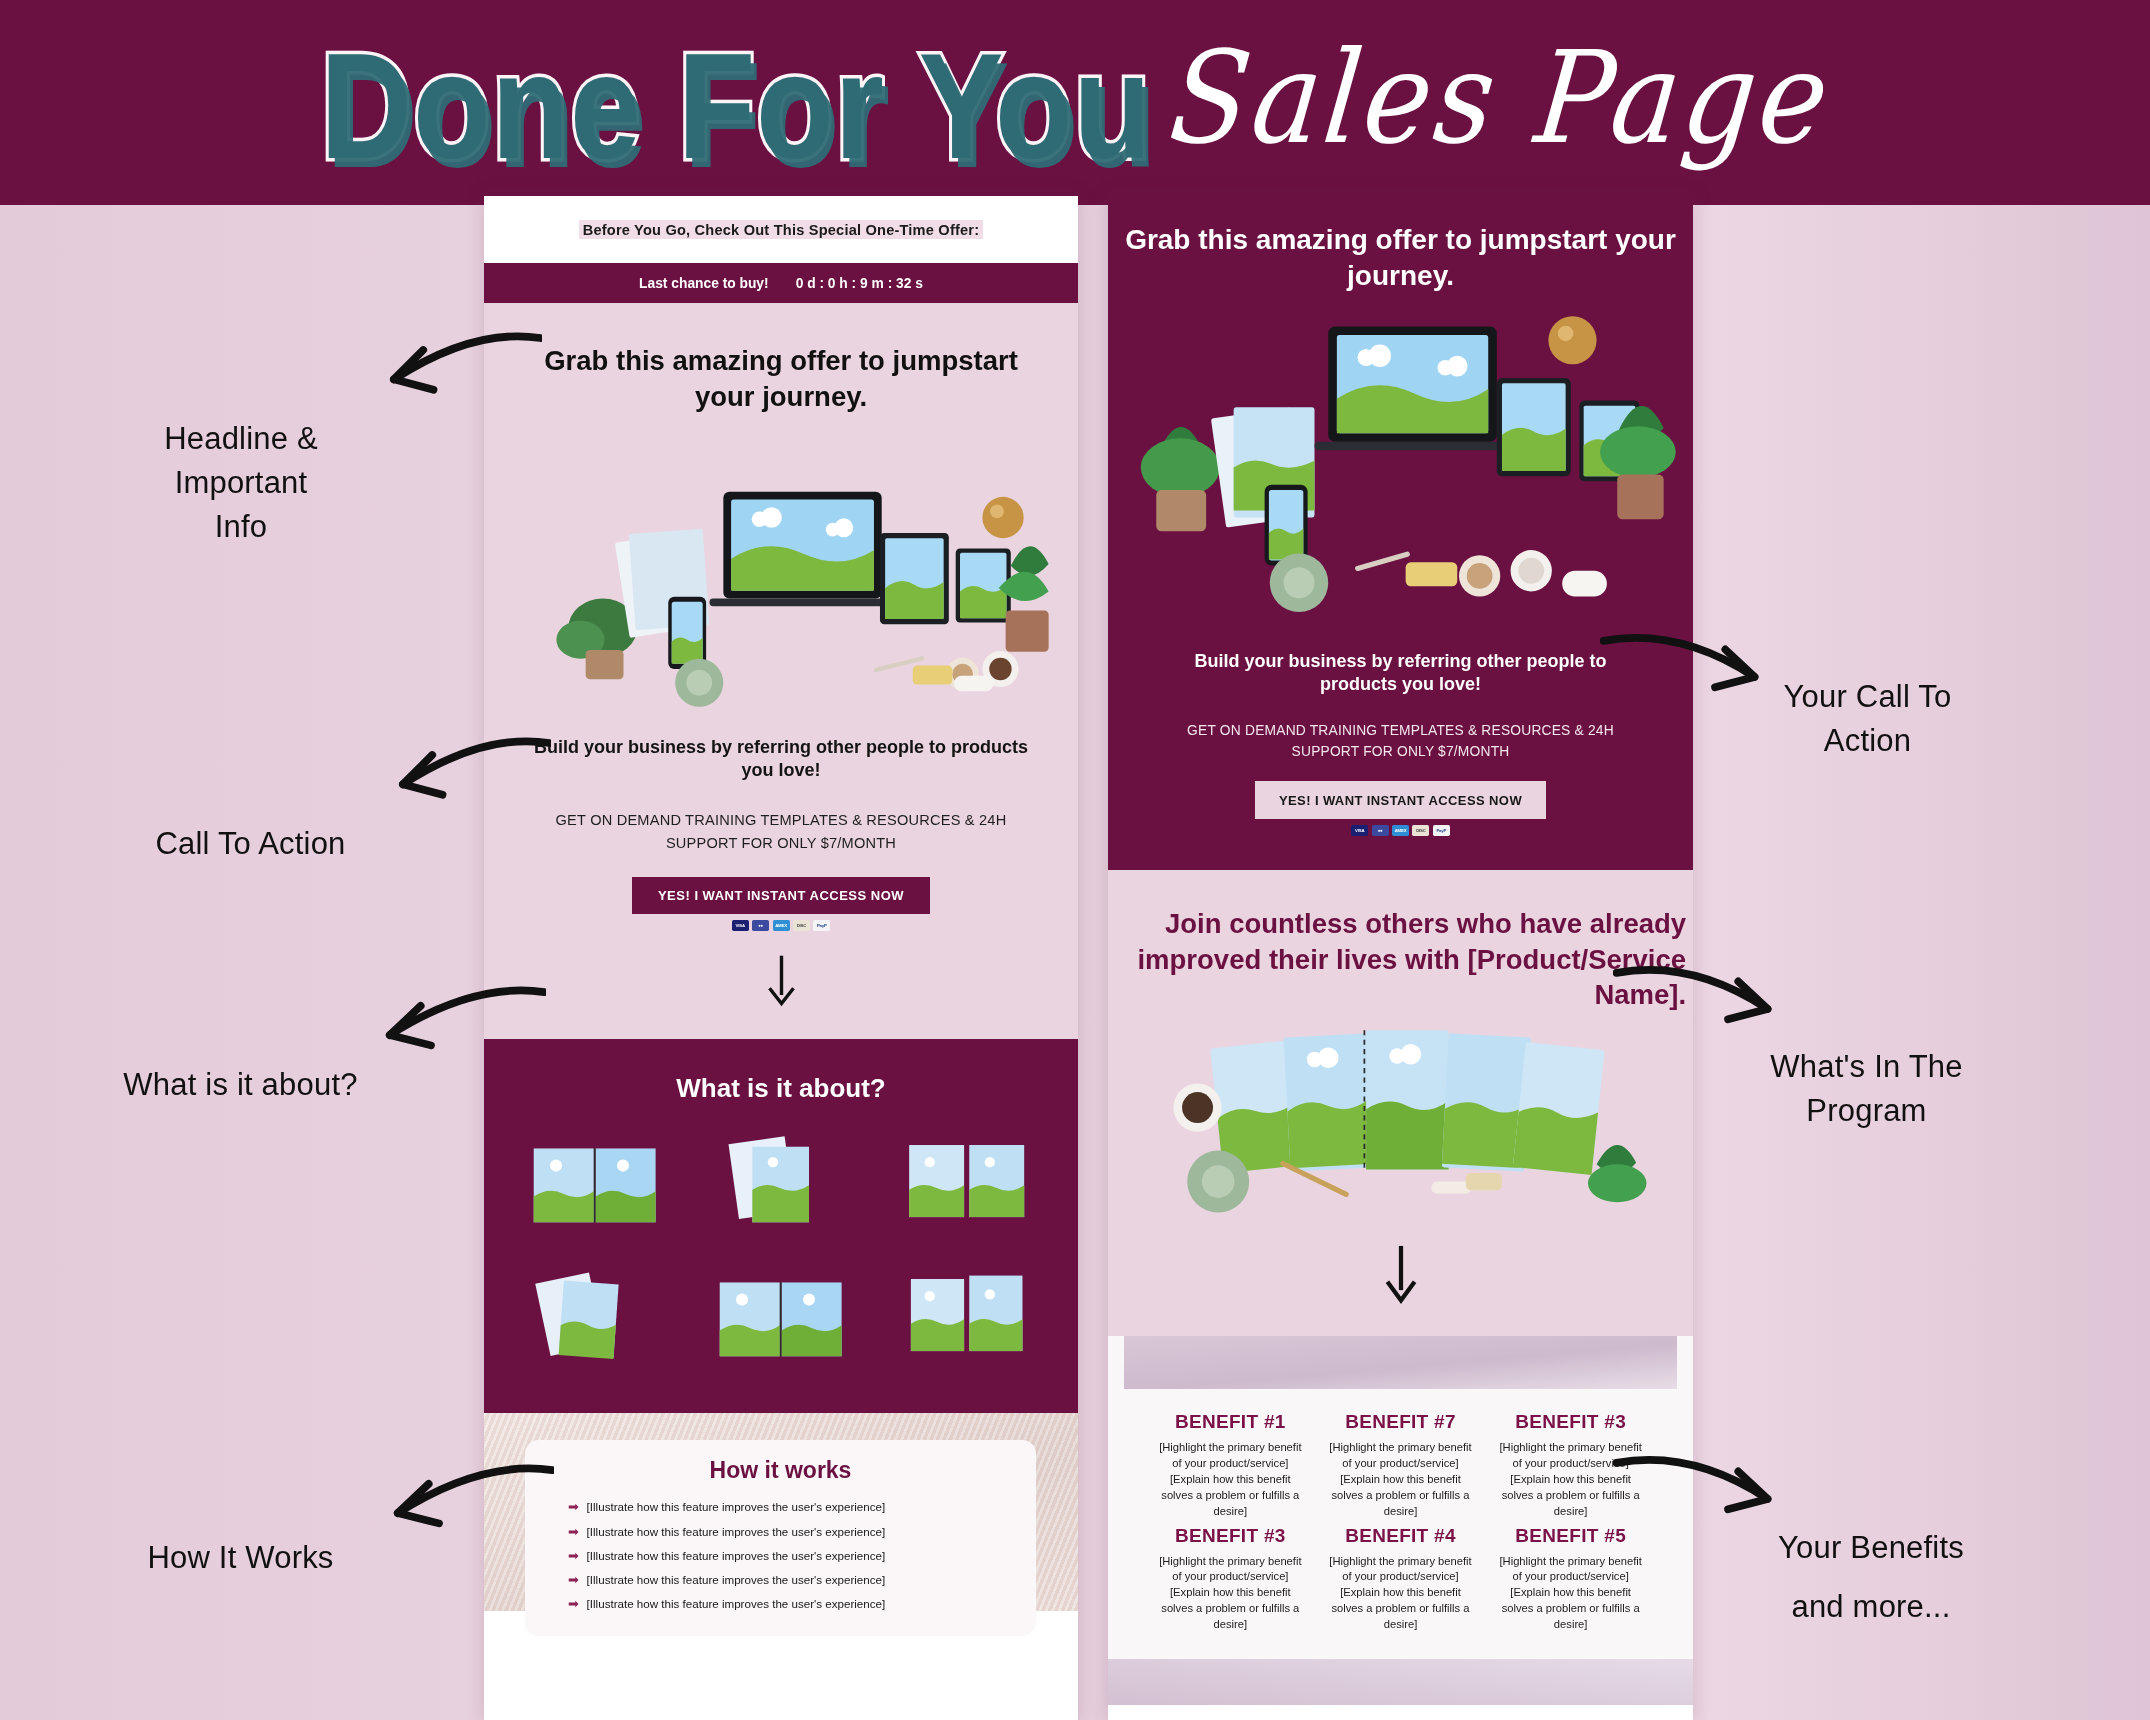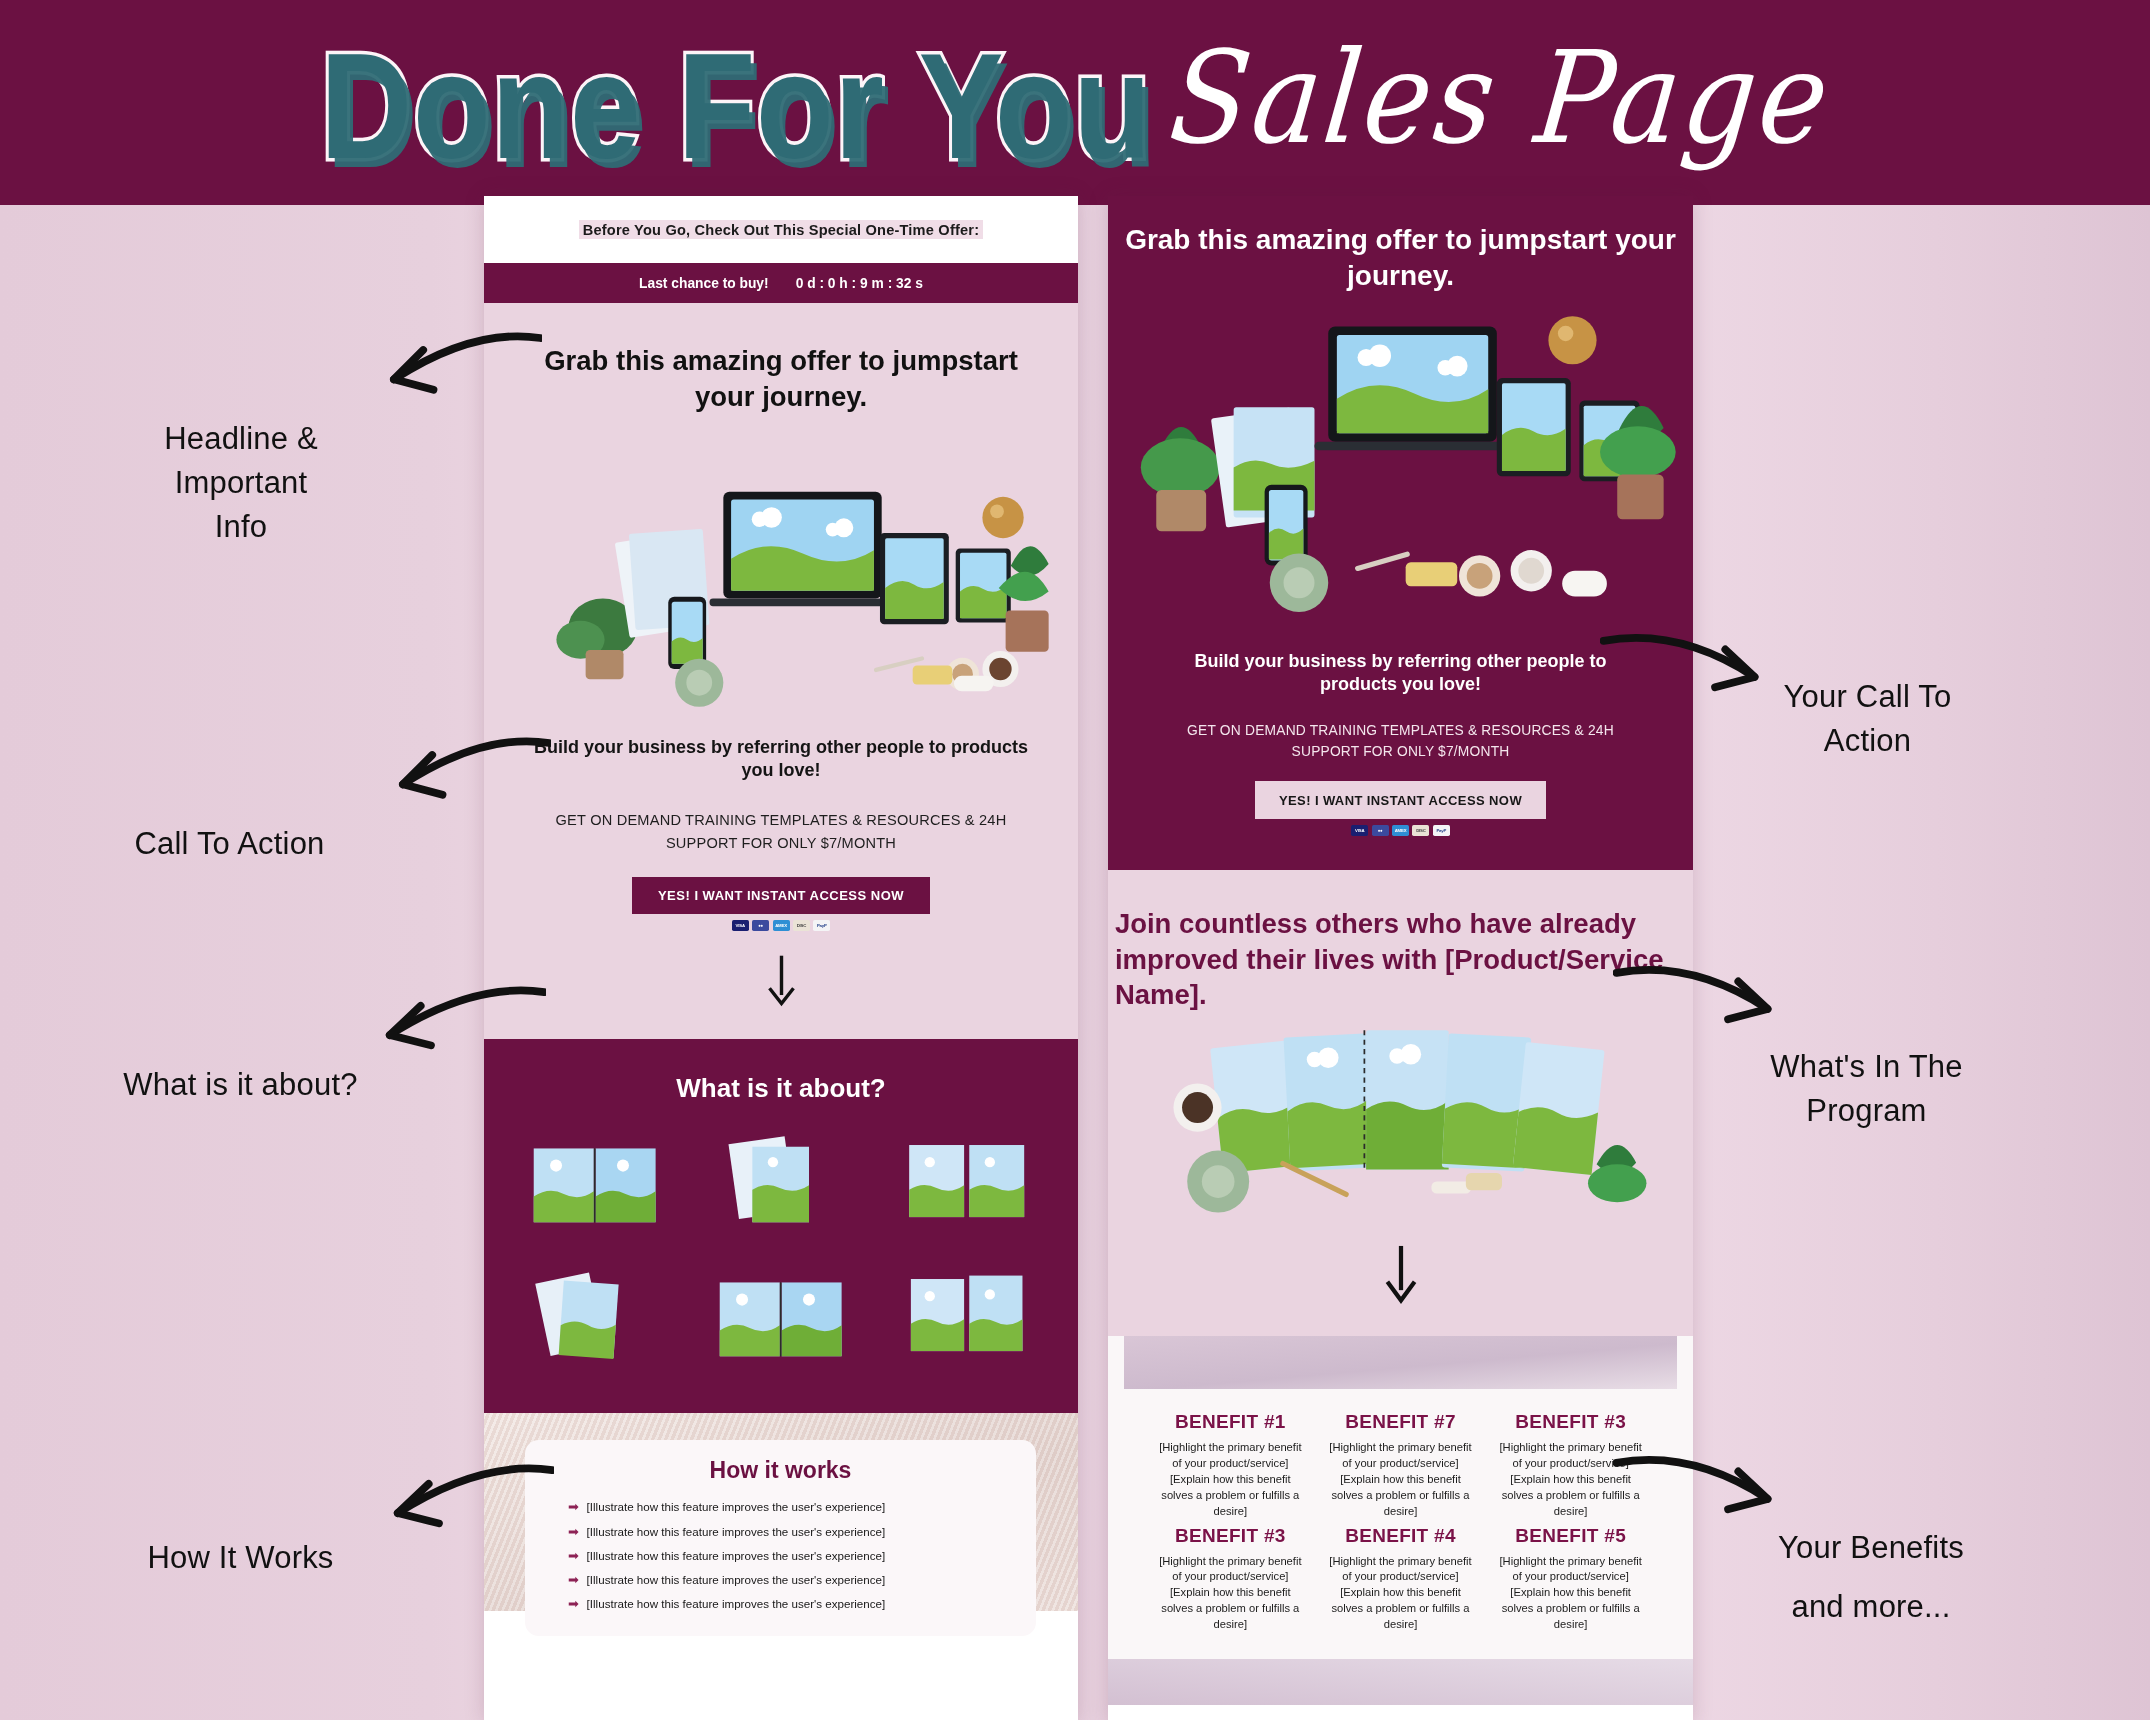--- a/index.html
+++ b/index.html
@@ -154,21 +154,21 @@
     font-size: 18px; font-weight: 700; line-height: 1.32; padding: 6.9px 52px 0; }
   .r-price { background: #6b1142; text-align: center; color: #f4e6ed;
     font-size: 13.8px; line-height: 1.55; padding: 22.4px 48px 0; letter-spacing: 0.2px; }
   .r-ctawrap { background: #6b1142; text-align: center; padding: 19px 0 34px; }
   .r-cta {
     display: inline-block; background: #ead4e0; color: #171717;
     font-size: 13px; font-weight: 600; letter-spacing: 0.4px;
     padding: 11.2px 24px; border: none; cursor: pointer;
   }
 
-  .r-join { background: #ead4e0; padding: 36px 0 0; text-align: left; }
+  .r-join { background: #ead4e0; padding: 36px 0 0; text-align: right; }
   .r-join h2 { color: #6b1142; font-size: 27.5px; font-weight: 700; line-height: 1.3; padding: 0 6.9px; }
   .r-joinimg { background: #ead4e0; height: 215px; position: relative; }
   .r-arrowdown { background: #ead4e0; text-align: center; padding: 15.5px 0 29px; }
 
   .r-benefits { position: relative; background: #faf7f8; padding: 0 16px 17px; }
   .r-benefits-top {
     height: 53px;
     background: linear-gradient(175deg,#d9c6d6,#cdbacd 55%,#e8dde6);
   }
   .benefit-grid {
@@ -560,21 +560,21 @@
   <path d="M4 10 Q92 -6 180 52" stroke="#111" stroke-width="9" fill="none" stroke-linecap="round"></path>
   <path d="M180 52 L146 20 M180 52 L134 64" stroke="#111" stroke-width="9" fill="none" stroke-linecap="round"></path>
 </svg>
 
 <div class="anno" style="left:112px;top:417px;width:258px;">
   <div>Headline &amp;</div>
   <div>Important</div>
   <div>Info</div>
 </div>
 
-<div class="anno" style="left:83px;top:822px;width:293px;">
+<div class="anno" style="left:104px;top:822px;width:293px;">
   <div>Call To Action</div>
 </div>
 
 <div class="anno" style="left:77px;top:1063px;width:327px;">
   <div>What is it about?</div>
 </div>
 
 <div class="anno" style="left:90px;top:1536px;width:301px;">
   <div>How It Works</div>
 </div>

